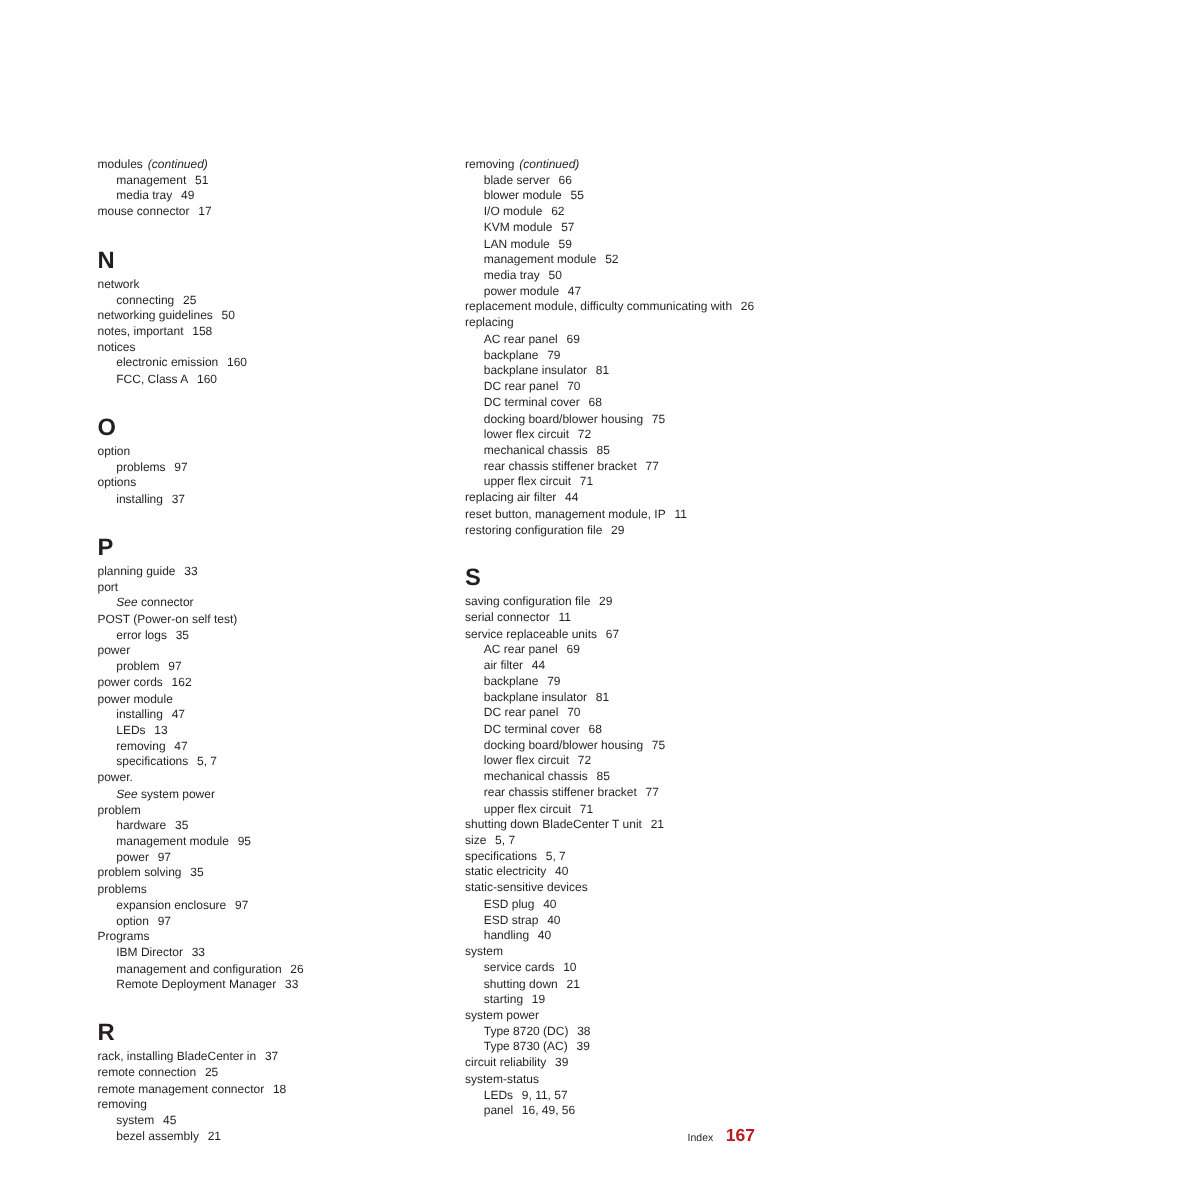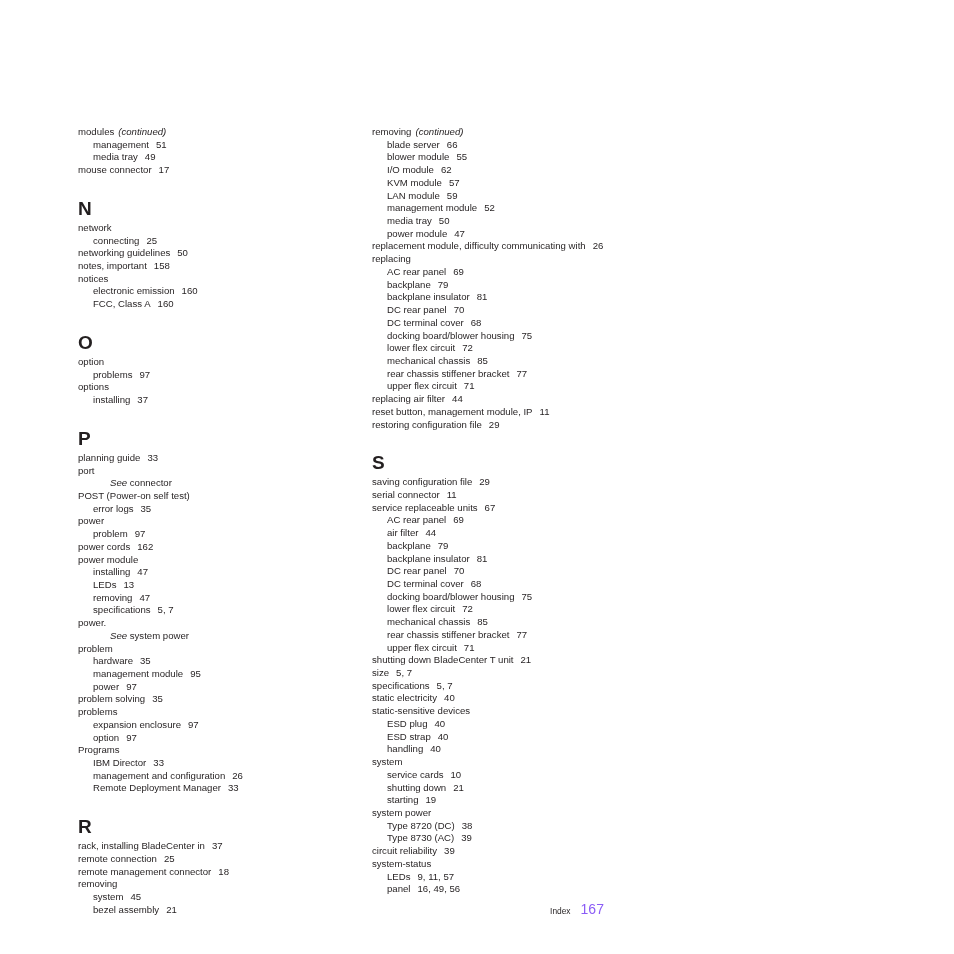--- a/index.html
+++ b/index.html
@@ -60,21 +60,20 @@
   .entry .term { }
   .entry .pages {
     padding-left: 7px;
   }
   .entry .cont {
     font-style: italic;
     padding-left: 4px;
   }
   .entry .see {
     font-style: italic;
-    margin-left: 17px;
   }
 
   
   .section + .section { }
 
   
   #footer {
     position: absolute;
     left: 0;
     top: 900px;
@@ -86,22 +85,22 @@
     position: relative;
     left: 100px;
   }
   #footer .label {
     font-size: 8.4px;
     color: #231f20;
     vertical-align: baseline;
   }
   #footer .pageno {
     font-size: 14px;
-    font-weight: normal;
-    color: #8b5cf6;
+    font-weight: bold;
+    color: #b91c1c;
     padding-left: 10px;
     vertical-align: baseline;
   }
 </style>
 </head>
 <body>
 
 <div id="page">
 
   <div class="column" id="col-left">

